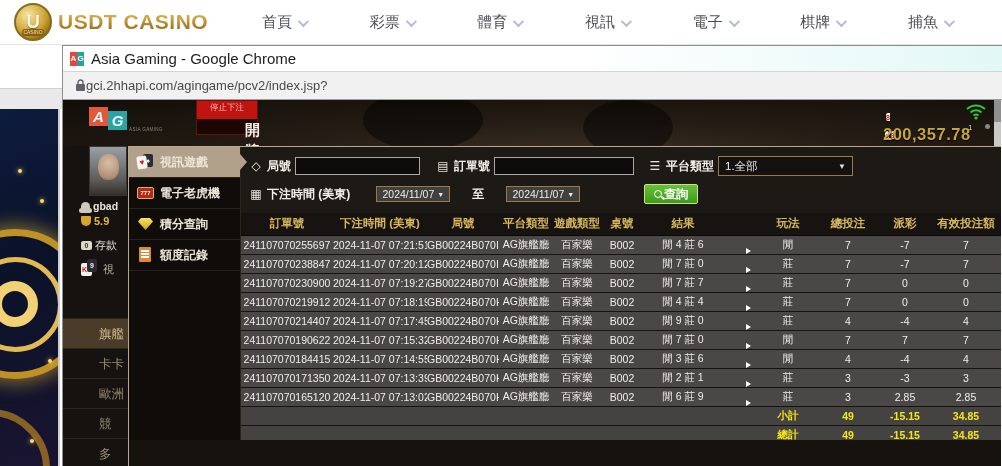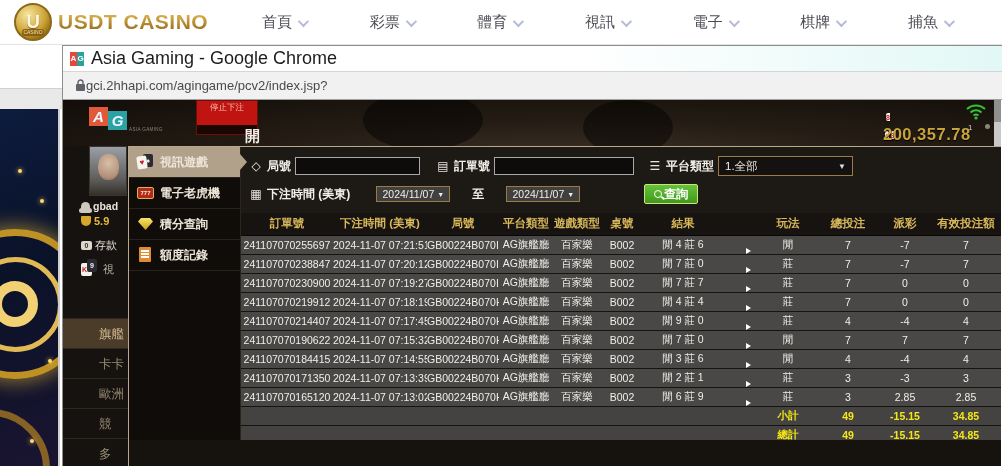--- a/index.html
+++ b/index.html
@@ -40,39 +40,39 @@
   .spark { position:absolute; width:4px; height:4px; background:#ffd86a; border-radius:50%; box-shadow:0 0 5px #ffd86a; }
 
   
   .popup { position:absolute; left:62px; top:45px; width:940px; height:421px;
            border:1px solid #8e8e8e; border-right:none; border-bottom:none; background:#fff; z-index:2; }
   .titlebar { height:25px; display:flex; align-items:center; gap:7px; padding-left:7px;
               background:linear-gradient(to right,#ffffff 55%,#e2f8f6); }
   .favicon { width:14px; height:14px; display:flex; font-weight:bold; font-size:8px; color:#fff; }
   .favicon .fa { flex:1; background:#e8453c; text-align:center; line-height:14px; }
   .favicon .fg { flex:1; background:#27a39b; text-align:center; line-height:14px; }
-  .wtitle { font-size:18px; color:#1d1d1d; }
+  .wtitle { font-size:15px; color:#1d1d1d; }
   .urlrow { height:29px; background:#f1f1f1; border-top:1px solid #d5d5d5; border-bottom:1px solid #a0a0a0;
             display:flex; align-items:center; padding-left:12px; }
   .urltext { font-size:13px; color:#4a4a4a; }
 
   
   .content { position:relative; width:938px; height:366px; background:#151210; overflow:hidden; }
   .ag-top { position:absolute; left:0; top:0; width:938px; height:46px;
     background:radial-gradient(ellipse at 55% 120%, #3a2f24 0%, #241c14 45%, #120d09 100%); }
   .ag-top .shade { position:absolute; border-radius:50%; background:rgba(0,0,0,.45); }
   .aglogo { position:absolute; left:26px; top:7px; display:flex; align-items:flex-start; }
   .aglogo .la { width:19px; height:19px; background:#e2593a; color:#eaf6ff; font-weight:bold; font-style:italic;
                 font-size:15px; text-align:center; line-height:19px; }
   .aglogo .lg { width:19px; height:19px; background:#2ba3a5; color:#eaf6ff; font-weight:bold; font-style:italic;
                 font-size:15px; text-align:center; line-height:19px; margin-top:4px; }
   .aglogo .sub { color:#8d8577; font-size:4.5px; margin-top:20px; margin-left:2px; letter-spacing:.4px; }
   .stopbox { position:absolute; left:133px; top:0; width:62px; height:35px; background:#1c0604;
              border:1px solid #6b0f0b; }
-  .stopbox .s1 { background:#c01410; color:#f7b9b2; font-size:8.5px; text-align:center; height:24px; line-height:13px; }
+  .stopbox .s1 { background:#c01410; color:#f7b9b2; font-size:8.5px; text-align:center; height:18px; line-height:13px; }
   .stopbox .s2 { color:#f3efe8; font-size:15px; font-weight:bold; text-align:center; line-height:21px;padding-left:48px; }
   .cardstrip { position:absolute; left:786px; top:6px; display:flex; align-items:center; }
   .bar-l { width:36px; height:7px; background:linear-gradient(#d3562a,#9c3a16); transform:skewX(-18deg); }
   .bar-r { width:44px; height:7px; background:linear-gradient(#2b84c4,#16527f); transform:skewX(-18deg); }
   .pcard { width:13px; height:18px; background:#f6f4ef; border-radius:2px; margin:0 1px;
            font-size:7px; font-weight:bold; text-align:center; line-height:8px; padding-top:1px;
            box-shadow:0 1px 2px rgba(0,0,0,.6); }
   .pcard.red { color:#c3222c; } .pcard.blk { color:#23242a; }
   .jackpot { position:absolute; left:820px; top:25px; width:118px; color:#c7a43c; font-weight:bold;
              font-size:16.5px; letter-spacing:.5px; text-shadow:0 1px 1px #000; }

